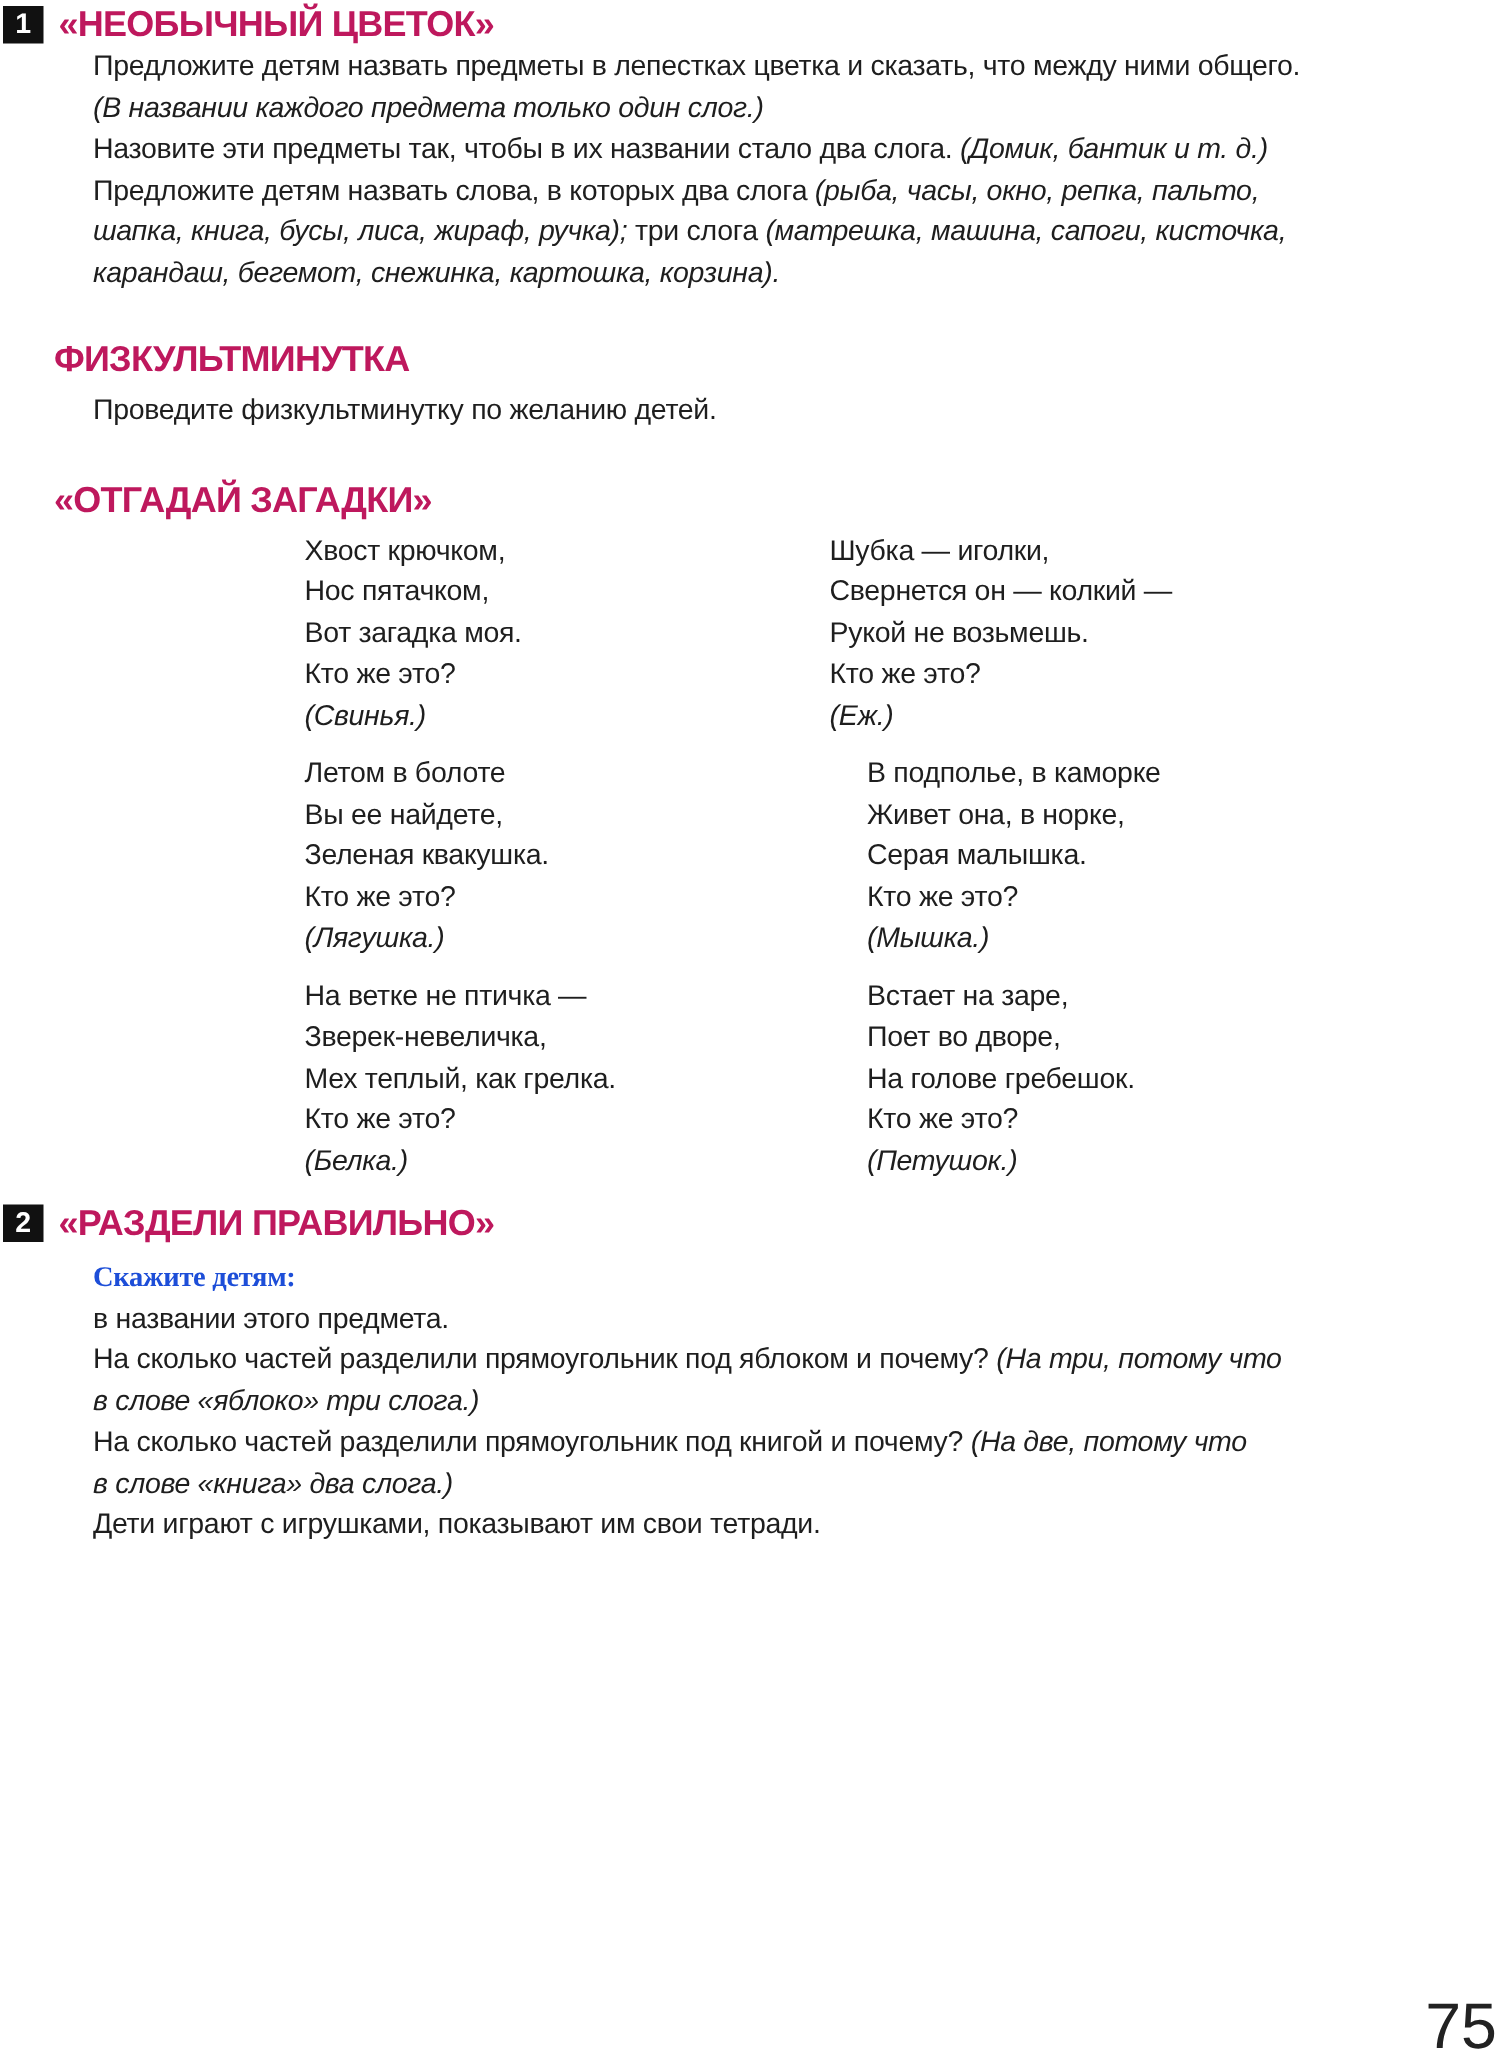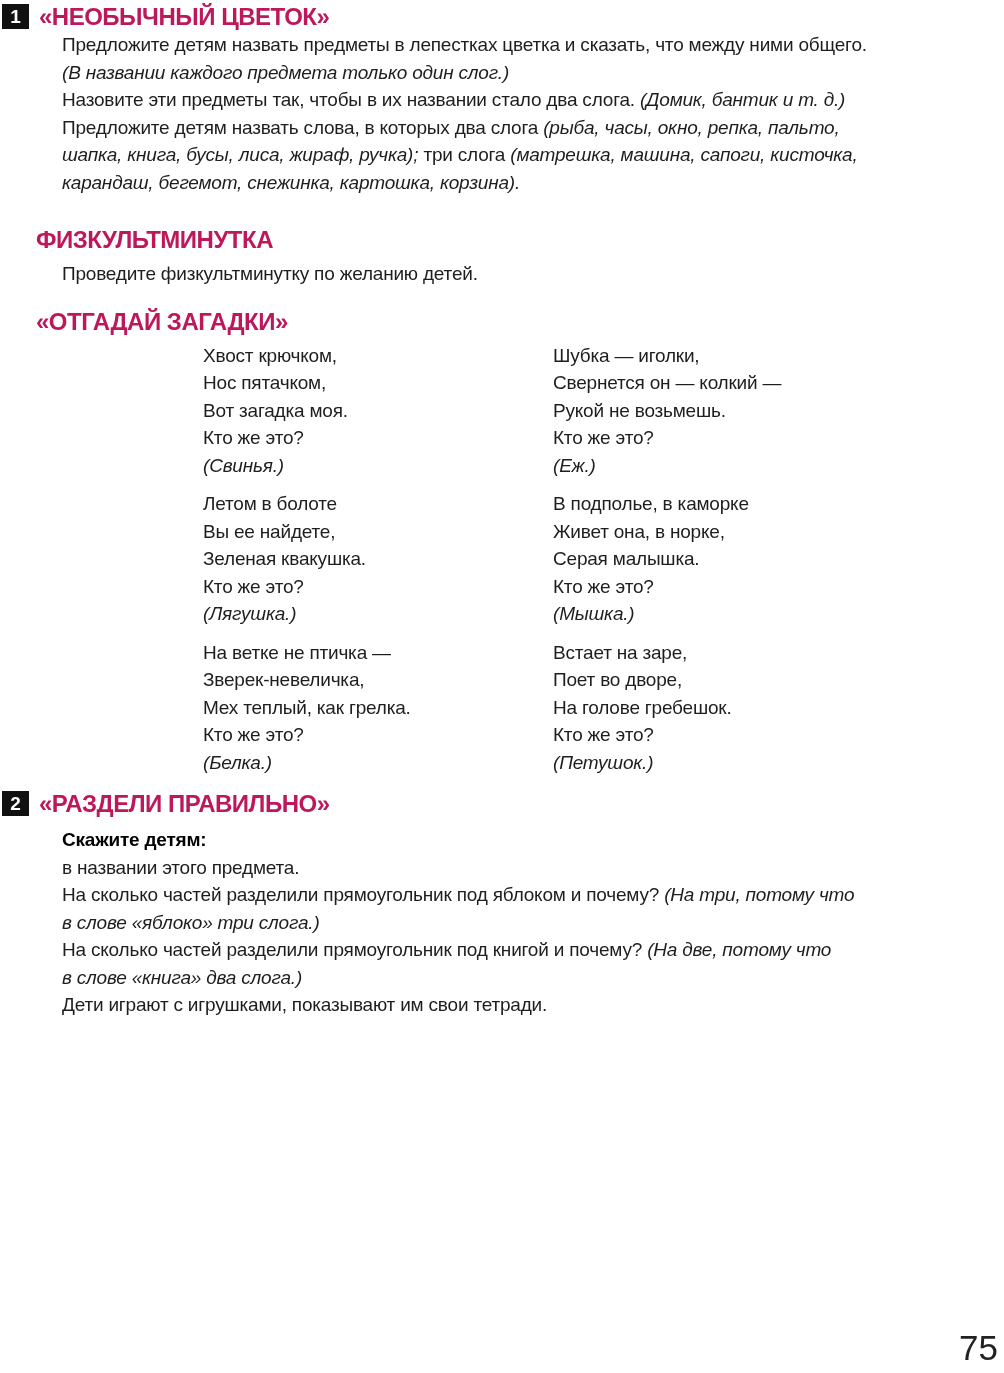--- a/index.html
+++ b/index.html
@@ -40,42 +40,42 @@
     font-size:24px;
     font-weight:700;
     color:#be185d;
     letter-spacing:-0.5px;
     line-height:27px;
   }
   h2.standalone { margin-left:36px; }
   .para { margin-left:62px; max-width:885px; }
   .para .line { min-height:27.5px; }
   .it { font-style:italic; }
-  .bold-lead { font-weight:700; color:#000000; }
+  .bold-lead { font-weight:700; color:#1d4ed8;font-family:Liberation Serif, serif; }
   .m-top8 { margin-top:1px; }
   .m-top7 { margin-top:7px; }
   .m-top30 { margin-top:30px; }
-  .m-top24 { margin-top:20px; }
+  .m-top24 { margin-top:32px; }
   .m-top14 { margin-top:14px; }
   .m-top9 { margin-top:9px; }
   .riddle-rows { margin-top:7px; }
   .riddle-row { display:flex; margin-left:203px; }
-  .riddle-row + .riddle-row { margin-top:11px; }
+  .riddle-row + .riddle-row { margin-top:11px;gap:25px; }
   .slot { width:350px; flex:0 0 350px; }
   .stanza { display:inline-block; }
   .stanza .line { min-height:27.5px; }
   .answer {
     font-style:italic;
     min-height:27.5px;
   }
   .page-number {
     position:absolute;
     top:1330px;
     right:6px;
-    font-size:35px;
+    font-size:43px;
     line-height:1;
     color:#222222;
     letter-spacing:0;
   }
 </style>
 </head>
 <body>
 
 <div class="page">
 

